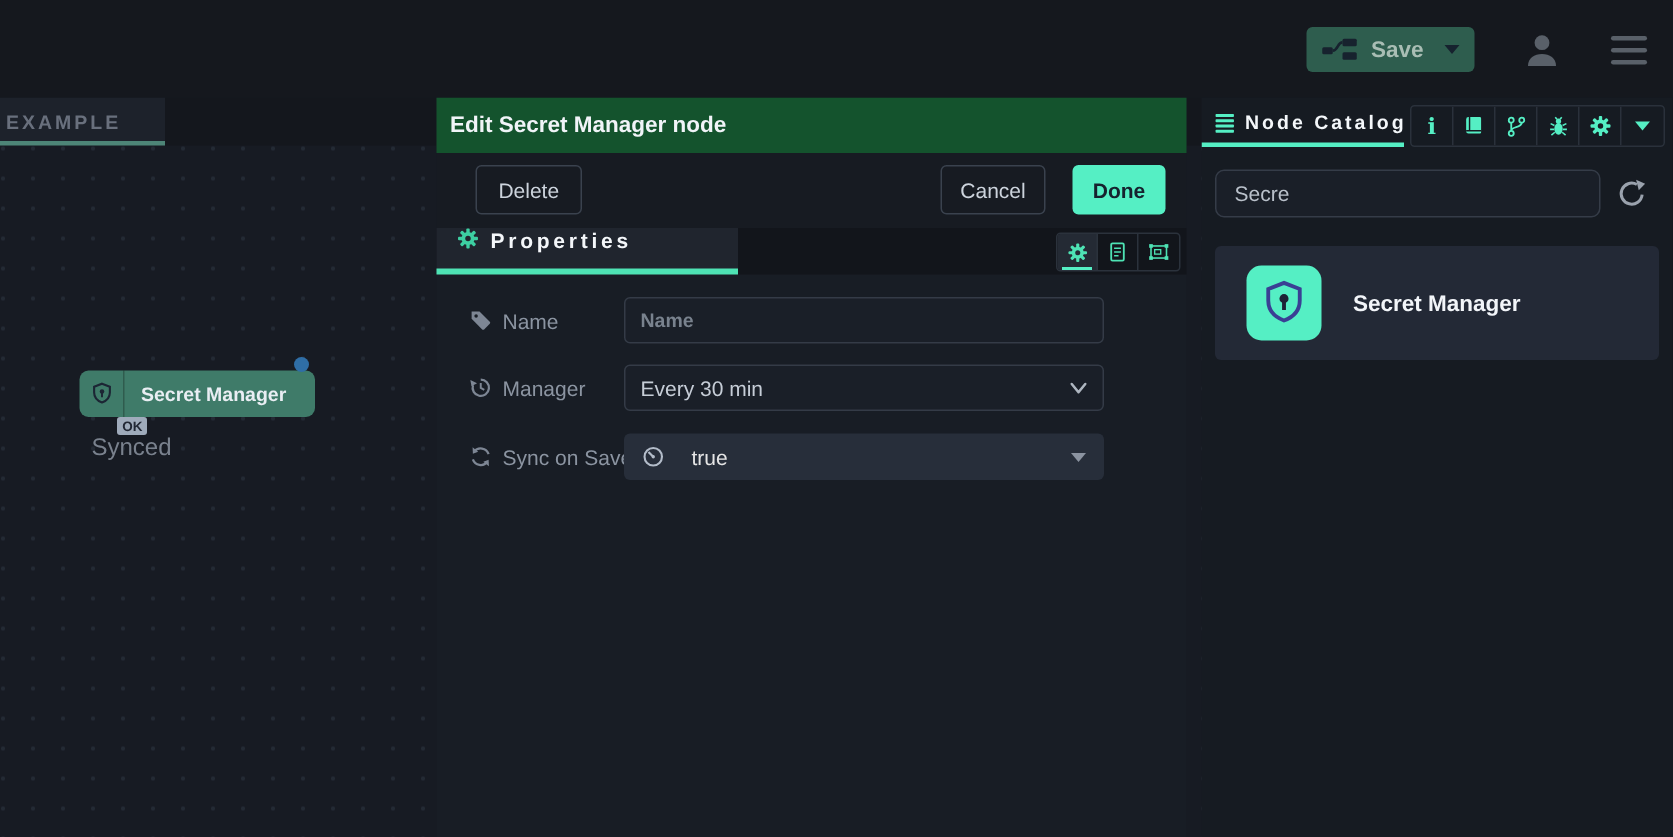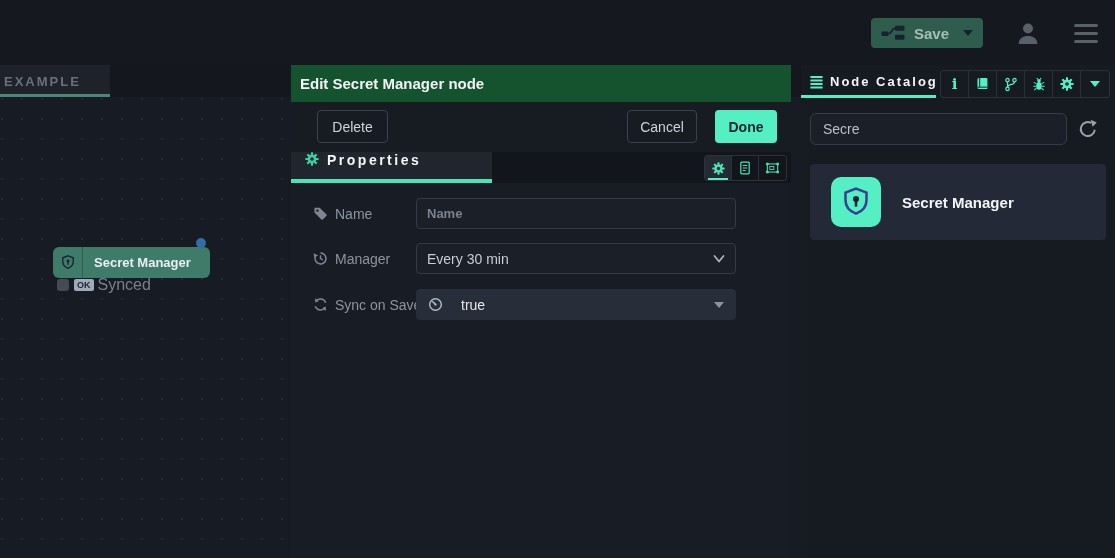--- a/index.html
+++ b/index.html
@@ -34,21 +34,21 @@
     background-image:radial-gradient(circle,#232a34 1.3px,transparent 1.5px);
     background-size:20px 20px; background-position:12px 12px;
   }
   #flow-node {
     left:53px; top:247px; width:157px; height:31px; background:var(--node-green);
     border-radius:6px; display:flex; align-items:center; cursor:pointer; z-index:2;
   }
   #flow-node .icon-box { width:30px; height:31px; display:flex; align-items:center; justify-content:center; border-right:1px solid rgba(0,0,0,0.25); }
   #flow-node .lbl { font-size:13px; font-weight:600; color:#e9eef3; margin-left:11px; white-space:nowrap; }
   #node-port { left:196px; top:238px; width:10px; height:10px; border-radius:50%; background:var(--port-blue); z-index:3; cursor:pointer; }
-  #node-status { left:57px; top:278px; height:13px; display:flex; align-items:center; z-index:2; }
+  #node-status { left:57px; top:278px; height:13px; display:flex; align-items:center; z-index:2;flex-direction:column; }
   #node-status .sq { width:12px; height:12px; background:#454b55; border-radius:3px; }
   #node-status .badge { margin-left:5px; background:#9fabbb; color:#222835; font-size:9px; font-weight:bold; padding:1px 3px; border-radius:2px; }
   #node-status .txt { margin-left:4px; font-size:16px; color:#79818d; }
 
   
   #edit-panel { left:291px; top:65px; width:500px; height:493px; background:#181d25; z-index:4; }
   #edit-title-bar { left:0; top:0; width:500px; height:37px; background:#14532d; display:flex; align-items:center; }
   #edit-title-bar .lbl { font-size:15px; font-weight:bold; color:#f1f4f8; margin-left:9px; }
   #edit-actions { left:0; top:37px; width:500px; height:50px; background:#171b22; }
   .btn { position:absolute; height:33px; border-radius:4px; border:1px solid #3a424e; background:transparent;

